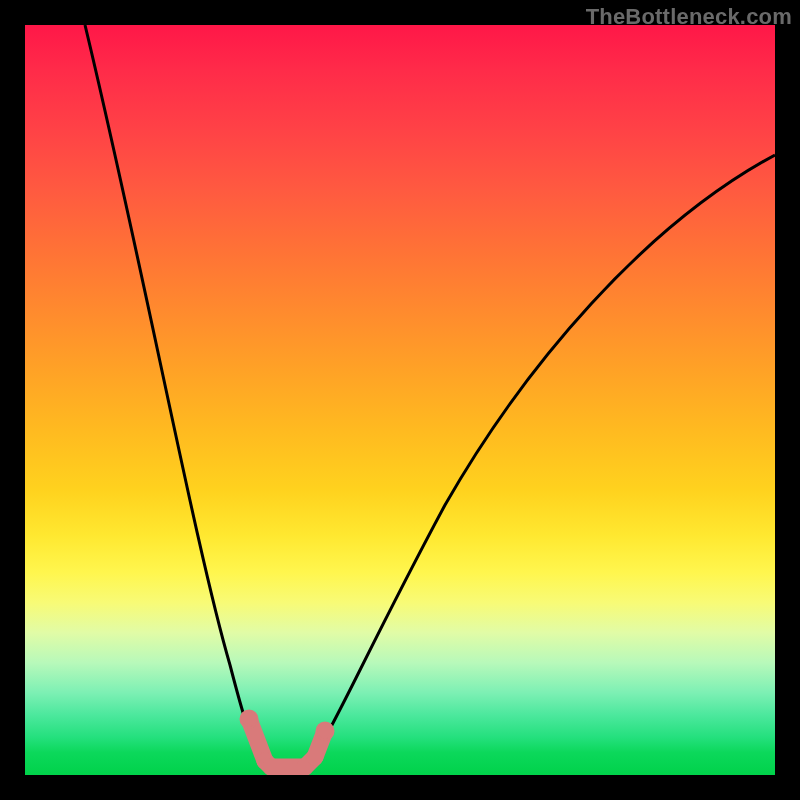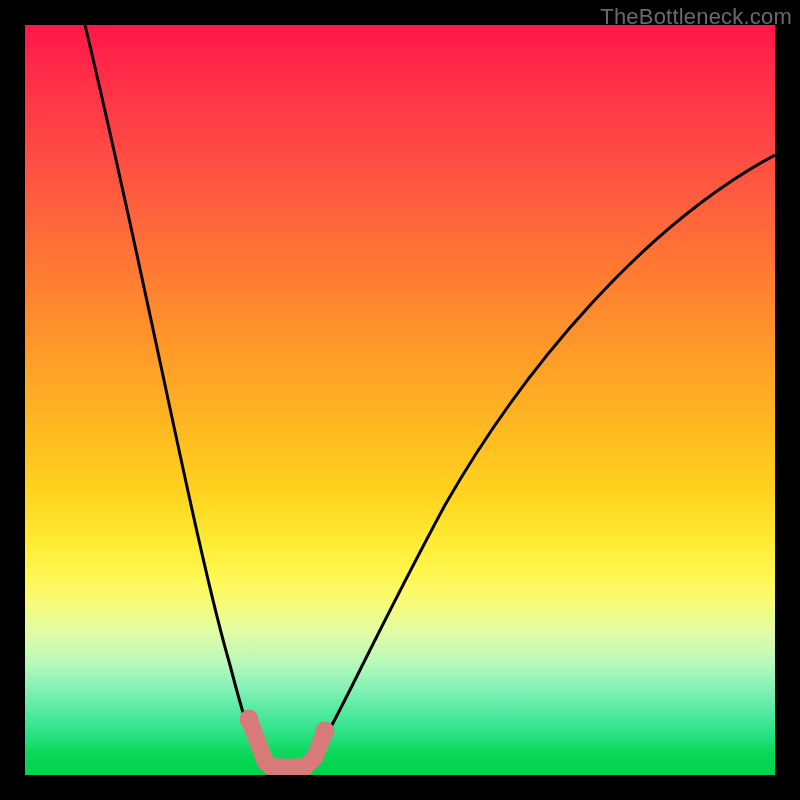--- a/index.html
+++ b/index.html
@@ -49,21 +49,21 @@
     left: 0; top: 0;
     width: 750px;
     height: 750px;
   }
   .watermark {
     position: absolute;
     top: 4px;
     right: 8px;
     color: #6a6a6a;
     font-size: 22px;
-    font-weight: 400;
+    font-weight: 700;
     letter-spacing: 0.2px;
   }
 </style>
 </head>
 <body>
 
 <div class="frame">
   <div class="grad"></div>
 
   <svg class="curve" viewBox="0 0 750 750">

